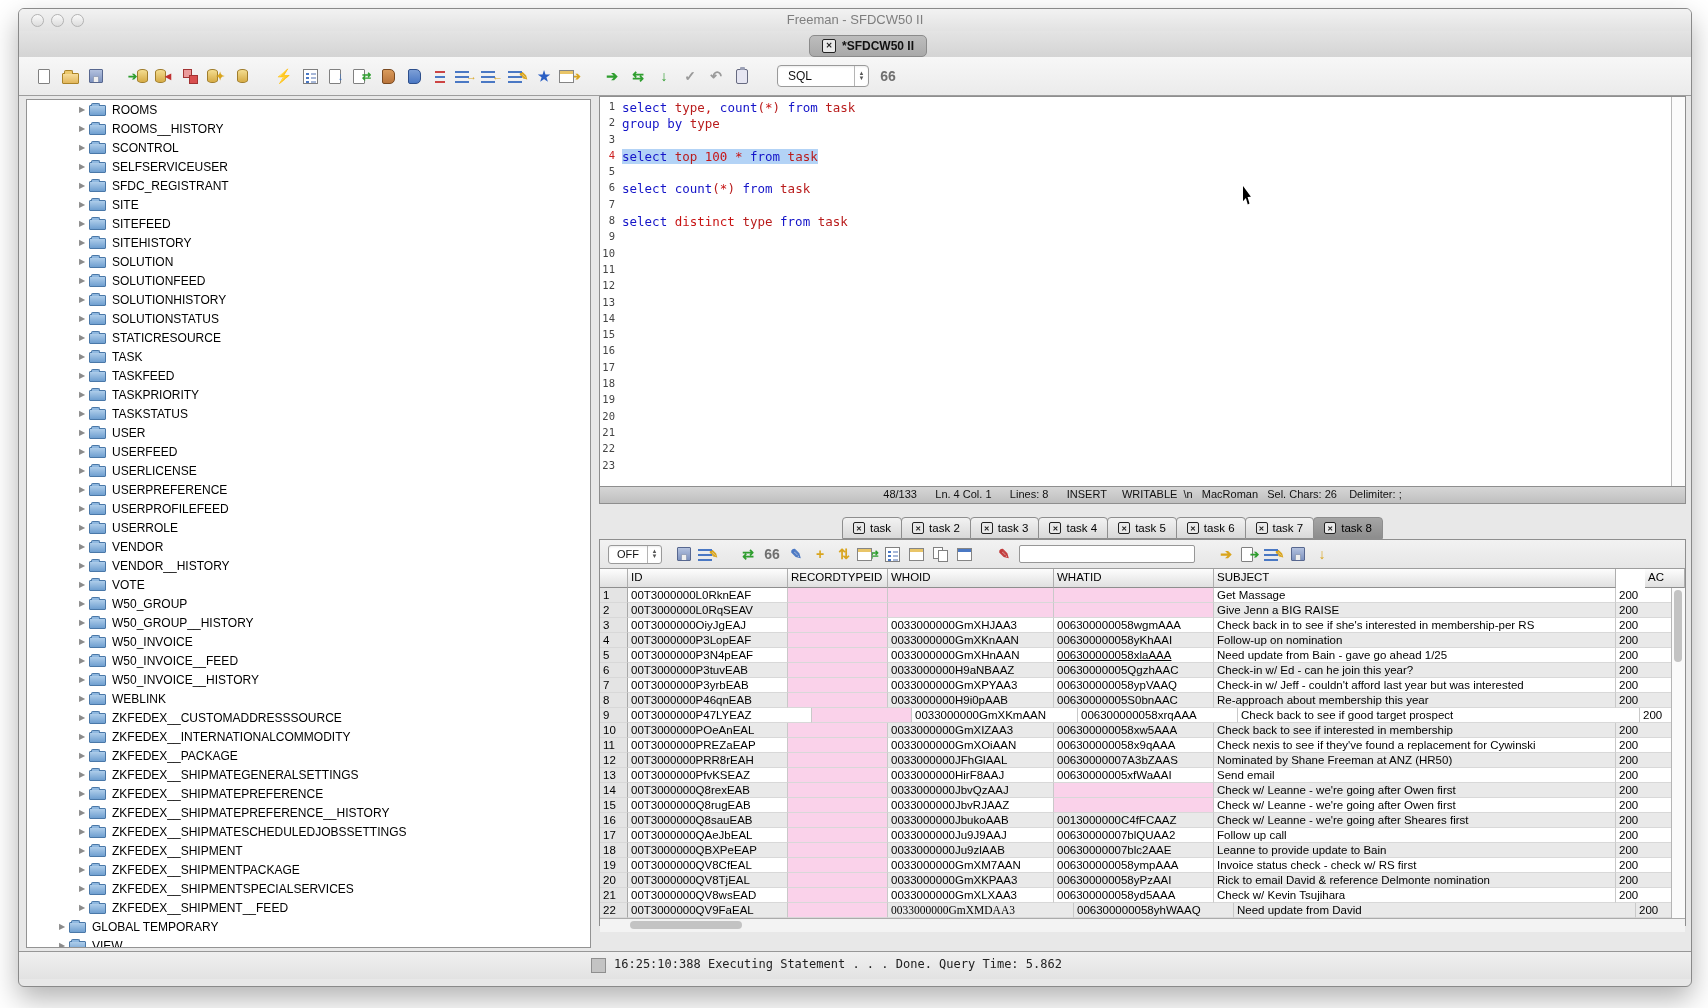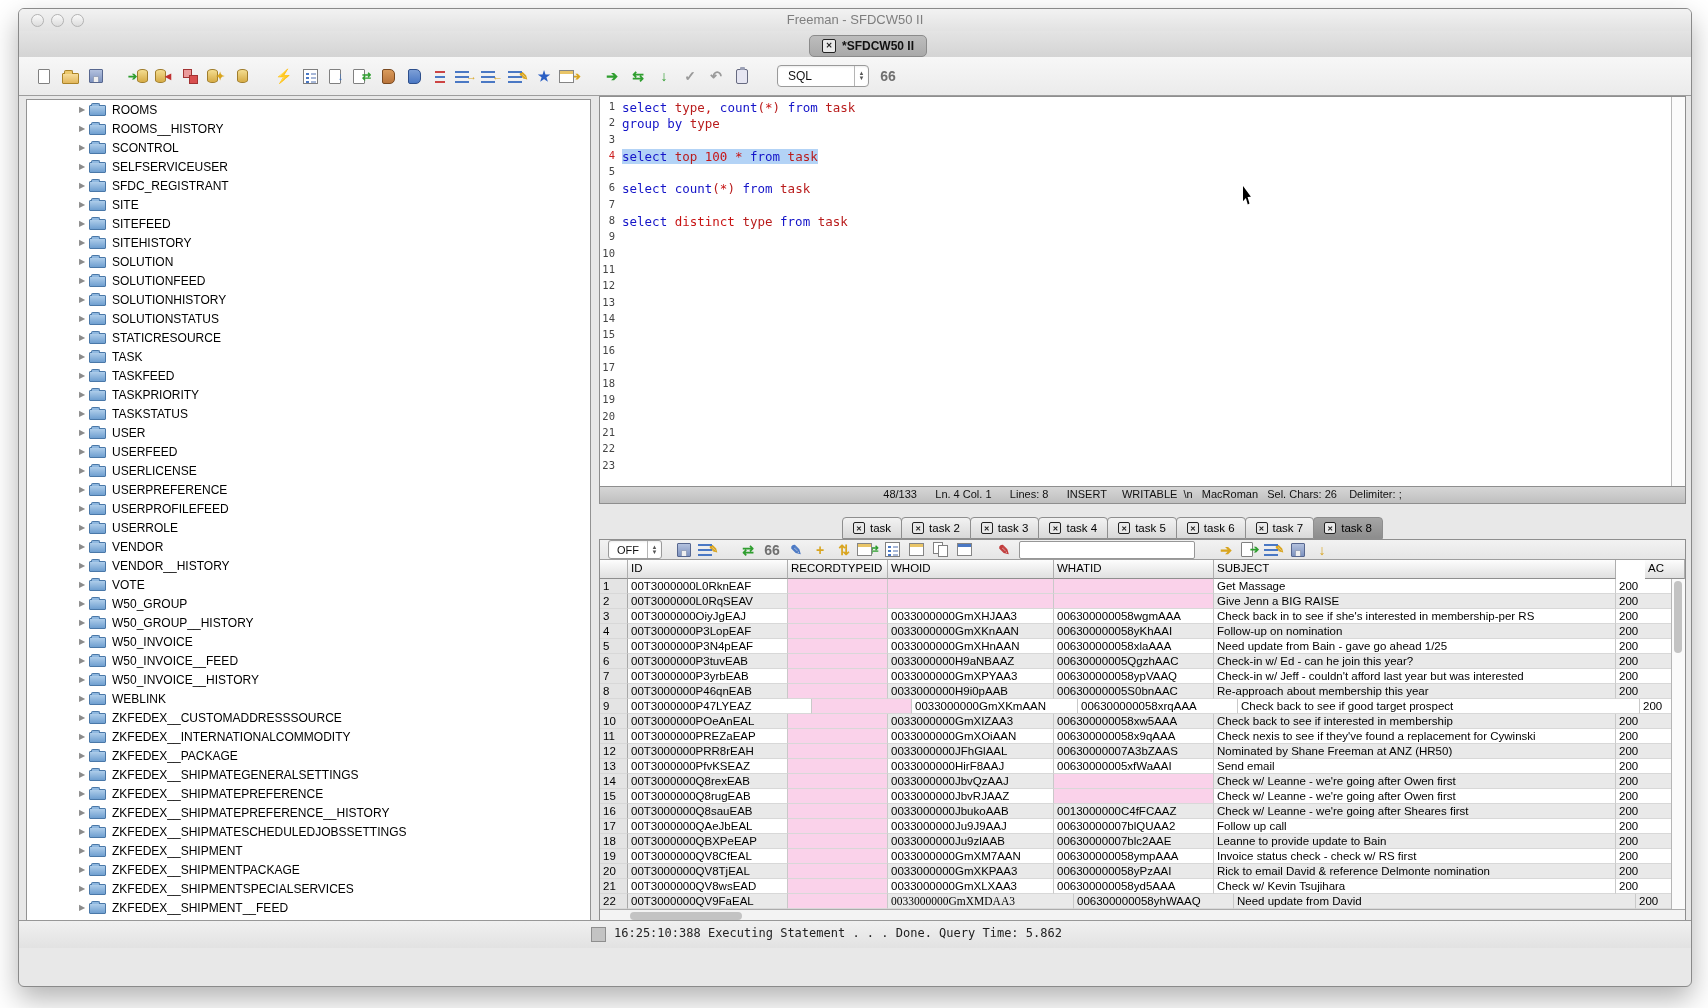--- a/index.html
+++ b/index.html
@@ -91,42 +91,42 @@
            font-size:11px;color:#111;text-align:center;line-height:15px;white-space:pre;overflow:hidden;}
   
   .rtabs{position:absolute;left:0;top:422px;width:100%;height:21px;display:flex;align-items:flex-end;padding-left:244px;box-sizing:border-box;}
   .rtab{height:20px;display:flex;align-items:center;gap:5px;padding:0 10px;margin-left:-1px;
         background:linear-gradient(#f2f2f2,#d9d9d9);border:1px solid #8e8e8e;border-radius:4px 4px 0 0;
         font-size:11.5px;color:#000;}
   .rtab.seltab{background:linear-gradient(#a5a5a5,#8d8d8d);}
   .rtab .cbx{width:10px;height:10px;border-width:1.5px;font-size:7px;}
   
   .resultspanel{position:absolute;left:0;top:443px;width:100%;height:387px;background:#ececec;border:1px solid #8e8e8e;box-sizing:border-box;}
-  .rtoolbar{height:19px;display:flex;align-items:center;padding-left:8px;background:linear-gradient(#f2f2f2,#e6e6e6);}
+  .rtoolbar{height:28px;display:flex;align-items:center;padding-left:8px;background:linear-gradient(#f2f2f2,#e6e6e6);}
   .rtoolbar .tbi{min-width:22px;height:20px;}
   .rtb-input{width:168px;height:16px;border:1px solid #979797;border-radius:2px;background:#fff;margin:0 3px;font-size:11px;padding:0 3px;}
   .dd.small{height:17px;border-radius:3px;}
   .dd.small .ddlabel{font-size:11px;padding:0 4px 0 8px;}
   
   .grid{position:relative;height:349px;background:#fff;border-top:1px solid #9d9d9d;overflow:hidden;}
   .ghead{display:flex;height:19px;}
   .hcell{box-sizing:border-box;background:linear-gradient(#fdfdfd,#e0e0e0);border-right:1px solid #aeaeae;border-bottom:1px solid #8e8e8e;
          font-size:11.5px;color:#000;padding:2px 3px 0 3px;white-space:nowrap;overflow:hidden;}
   .grow{display:flex;height:15px;}
   .grow:nth-child(even) .gcell{background:#e9e9e9;}
   .gcell{box-sizing:border-box;border-right:1px solid #c9c9c9;border-bottom:1px solid #d8d8d8;
          font-size:11.5px;color:#000;padding:1px 3px 0 3px;white-space:nowrap;overflow:hidden;background:#fff;}
   .gcell.rownum{background:#e4e4e4 !important;border-right:1px solid #a8a8a8;}
   .gcell.nullc{background:#fad2ea !important;}
   .gvscroll{position:absolute;right:0;top:19px;bottom:0;width:13px;background:#fafafa;border-left:1px solid #b5b5b5;}
   .gvthumb{position:absolute;left:2px;top:2px;width:8px;height:72px;background:#c3c3c3;border-radius:5px;}
   .ghscroll{position:relative;height:13px;background:#f3f3f3;border-top:1px solid #ababab;}
   .ghthumb{position:absolute;left:30px;top:2px;width:112px;height:8px;background:#c3c3c3;border-radius:5px;}
   
-  .statusbar{position:absolute;left:0;top:911px;right:0;height:28px;background:linear-gradient(#f0f0f0,#e2e2e2);
+  .statusbar{position:absolute;left:0;top:942px;right:0;height:28px;background:linear-gradient(#f0f0f0,#e2e2e2);
              border-top:1px solid #979797;display:flex;align-items:flex-start;padding-top:5px;box-sizing:border-box;}
   .stico{width:13px;height:13px;background:#c3c3c3;border:1px solid #8e8e8e;margin-left:572px;margin-top:1px;flex:none;}
   .sttext{font-family:"DejaVu Sans Mono",monospace;font-size:12px;color:#222;margin-left:8px;white-space:pre;}
   
   .cursor{position:absolute;left:1243px;top:186px;width:12px;height:19px;background:#000;
           clip-path:polygon(0 0,0 80%,24% 63%,40% 98%,54% 92%,38% 58%,66% 56%);}
   .splitter{position:absolute;left:572px;top:0;width:8px;height:855px;}
 </style>
 </head>
 <body>
@@ -701,21 +701,21 @@
                   <div class="gcell" style="width: 166px; flex-shrink: 0;">0033000000GmXKnAAN</div>
                   <div class="gcell" style="width: 160px; flex-shrink: 0;">006300000058yKhAAI</div>
                   <div class="gcell" style="width: 402px; flex-shrink: 0;">Follow-up on nomination</div>
                   <div class="gcell" style="flex: 1 1 0%;">200</div>
                 </div>
                 <div class="grow">
                   <div class="gcell rownum" style="width: 28px; flex-shrink: 0;">5</div>
                   <div class="gcell" style="width: 160px; flex-shrink: 0;">00T3000000P3N4pEAF</div>
                   <div class="gcell nullc" style="width: 100px; flex-shrink: 0;"></div>
                   <div class="gcell" style="width: 166px; flex-shrink: 0;">0033000000GmXHnAAN</div>
-                  <div class="gcell" style="width: 160px; flex-shrink: 0;">006300000058xlaAAA</div>
+                  <div class="gcell" style="width: 160px; flex-shrink: 0; text-decoration: underline;">006300000058xlaAAA</div>
                   <div class="gcell" style="width: 402px; flex-shrink: 0;">Need update from Bain - gave go ahead 1/25</div>
                   <div class="gcell" style="flex: 1 1 0%;">200</div>
                 </div>
                 <div class="grow">
                   <div class="gcell rownum" style="width: 28px; flex-shrink: 0;">6</div>
                   <div class="gcell" style="width: 160px; flex-shrink: 0;">00T3000000P3tuvEAB</div>
                   <div class="gcell nullc" style="width: 100px; flex-shrink: 0;"></div>
                   <div class="gcell" style="width: 166px; flex-shrink: 0;">0033000000H9aNBAAZ</div>
                   <div class="gcell" style="width: 160px; flex-shrink: 0;">00630000005QgzhAAC</div>
                   <div class="gcell" style="width: 402px; flex-shrink: 0;">Check-in w/ Ed - can he join this year?</div>

